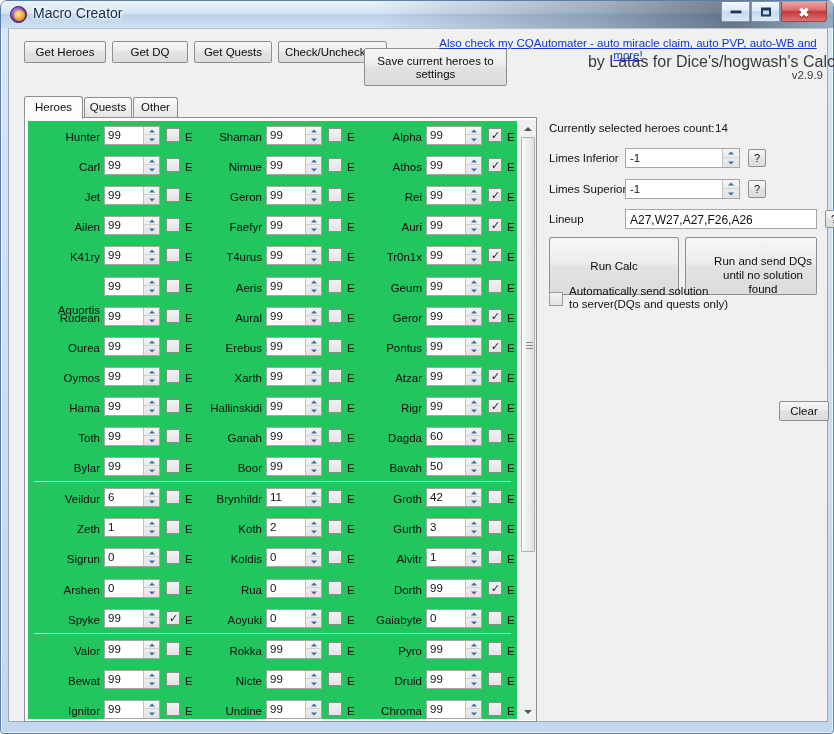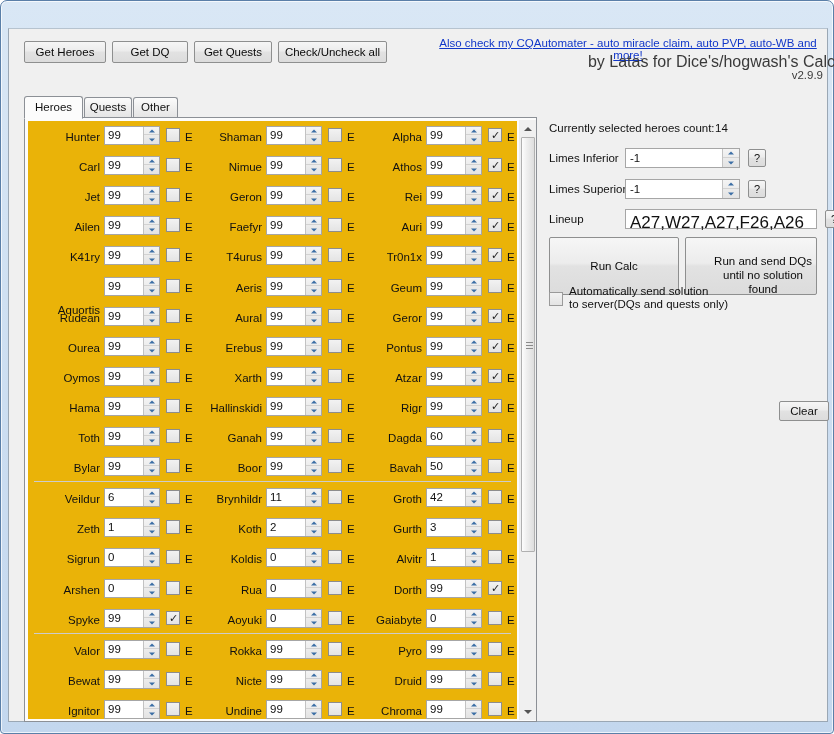--- a/index.html
+++ b/index.html
@@ -115,21 +115,21 @@
   #tab-other  { left:109px;width:45px; }
 
   #tabpage {
     position:absolute; left:0; top:20px; width:513px; height:605px;
     border:1px solid #8c9096; background:#fcfcfc;
   }
 
   
   #heropanel {
     position:absolute; left:3px; top:3px; width:489px; height:598px;
-    background:#eab308; overflow:hidden;
+    background:#22c55e; overflow:hidden;
   }
   .hrow { position:absolute; height:30px; }
   .hname {
     position:absolute; text-align:right; font-size:11.5px; color:#111;
     top:7px; width:72px;
   }
   .spin {
     position:absolute; top:2px; width:56px; height:19px;
     border:1px solid #a6a6a6; background:#fff;
   }
@@ -205,21 +205,21 @@
   .qbtn {
     position:absolute; width:18px; height:18px;
     border:1px solid #8e8f8f; border-radius:2px;
     background: linear-gradient(to bottom,#f6f6f6 0%,#ececec 45%,#e2e2e2 50%,#dcdcdc 100%);
     text-align:center; font-size:11px; line-height:16px; color:#111; cursor:default;
   }
   #lineup-box {
     position:absolute; left:80px; top:163px; width:192px; height:20px;
     border:1px solid #a6a6a6; background:#fff;
   }
-  #lineup-box .val { position:absolute; left:4px; top:3px; font-size:17px; color:#111;}
+  #lineup-box .val { position:absolute; left:4px; top:3px; font-size:12px; color:#111;}
 
   .bigbtn {
     position:absolute;
     border:1px solid #8e8f8f; border-radius:2px;
     background: linear-gradient(to bottom,#f6f6f6 0%,#ececec 45%,#e2e2e2 50%,#dcdcdc 100%);
     text-align:center; font-size:11.5px; color:#0a0a0a; cursor:default;
   }
   #b-runcalc { left:4px; top:191px; width:130px; height:58px; line-height:56px;}
   #b-rundqs  { left:140px; top:191px; width:132px; height:58px; line-height:14px; padding-top:16px;}
 
@@ -248,35 +248,53 @@
     position:absolute; right:0; top:0; width:16px; height:295px; background:#f0f0f0;
     border-left:1px solid #e4e4e4;
   }
   #logscroll .sbbtn { background:#f0f0f0; }
 </style>
 </head>
 <body>
 
 <div id="window">
 
+  <div id="titlebar">
+    <div id="titlebar-grad2"></div>
+    <div id="app-icon"></div>
+    <div id="title-text">Macro Creator</div>
+    <div class="winbtn" id="btn-min">
+        <span class="glyph"></span>
+      </div>
+    <div class="winbtn" id="btn-max">
+        <span class="glyph"></span>
+      </div>
+    <div class="winbtn" id="btn-close">
+        <span class="glyph">✖</span>
+      </div>
+  </div>
 
   <div id="client">
 
     <div class="tbtn" id="b-getheroes">
         <span>Get Heroes</span>
       </div>
     <div class="tbtn" id="b-getdq">
         <span>Get DQ</span>
       </div>
     <div class="tbtn" id="b-getquests">
         <span>Get Quests</span>
       </div>
     <div class="tbtn" id="b-checkall">
         <span>Check/Uncheck all</span>
       </div>
+    <div class="tbtn" id="b-save">
+      <span>Save current heroes to</span>
+      <span>settings</span>
+    </div>
 
     <div id="link-cq">Also check my CQAutomater - auto miracle claim, auto PVP, auto-WB and more!</div>
     <div id="credit-1">by Latas for Dice's/hogwash's Calc</div>
     <div id="credit-2">v2.9.9</div>
 
     <div id="tabstrip">
       <div class="tabhdr active" id="tab-heroes">Heroes</div>
       <div class="tabhdr" id="tab-quests">Quests</div>
       <div class="tabhdr" id="tab-other">Other</div>
 

